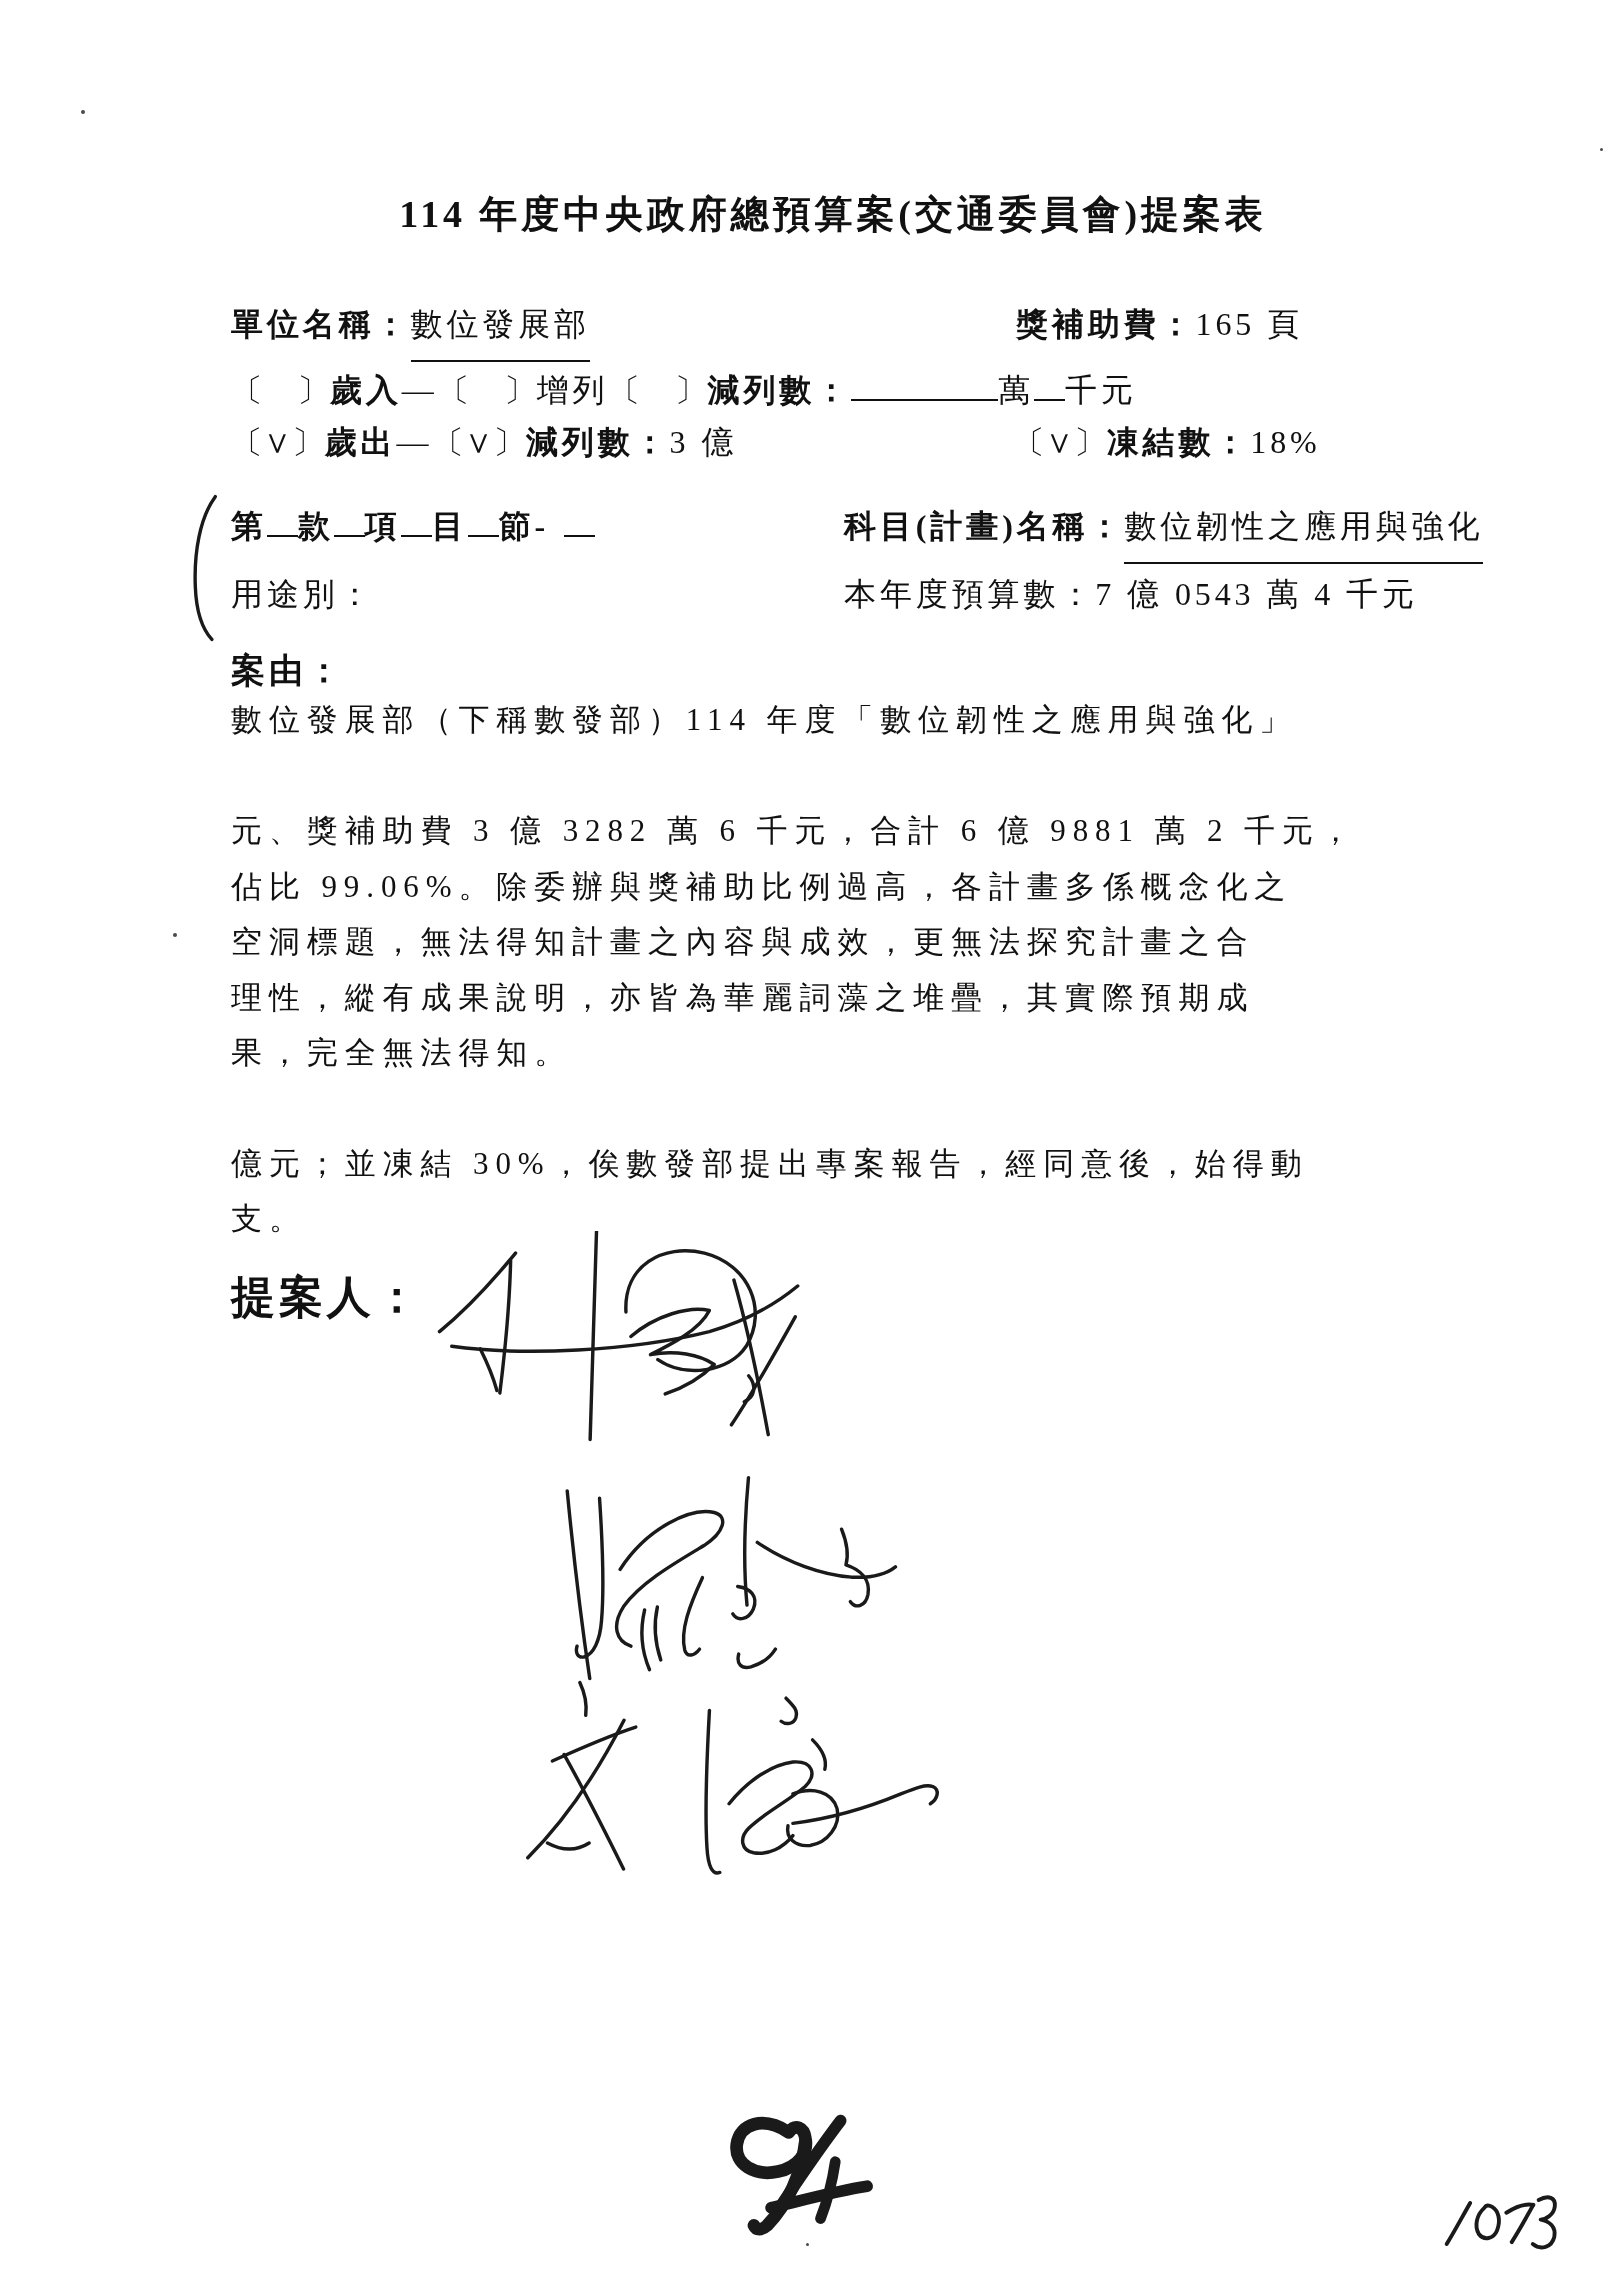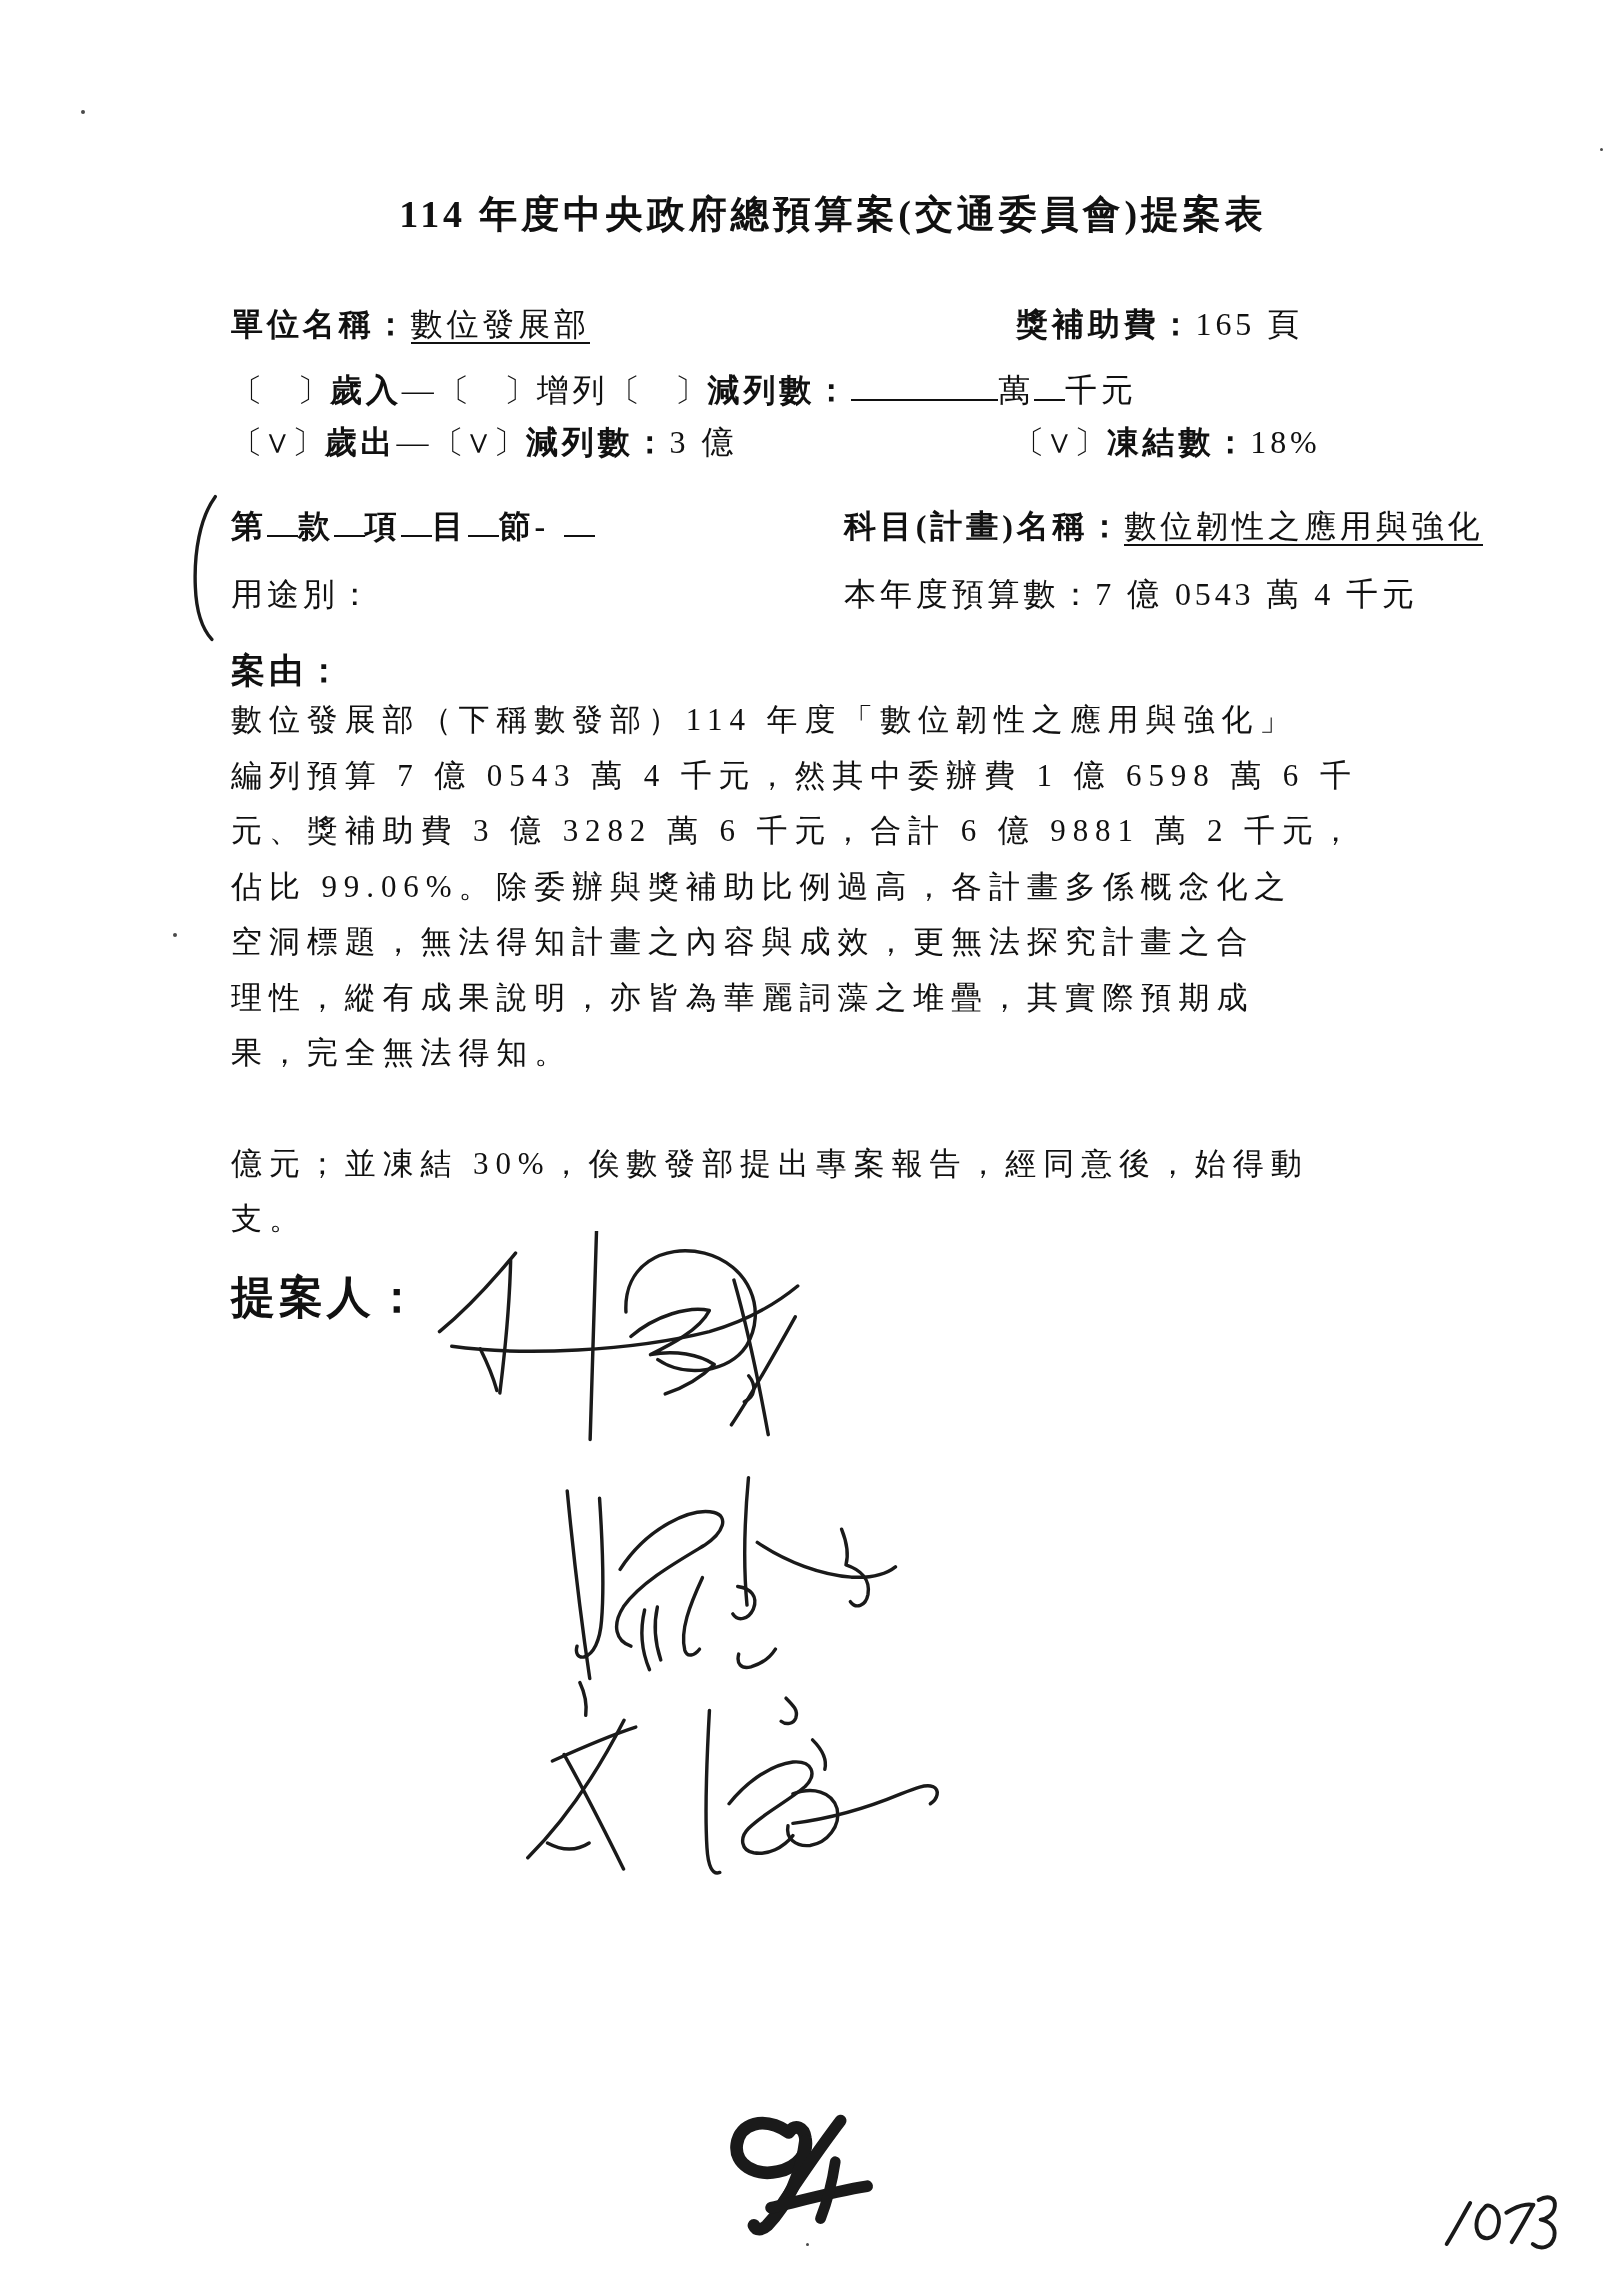--- a/index.html
+++ b/index.html
@@ -5,21 +5,21 @@
   html,body{margin:0;padding:0;background:#ffffff;}
   .page{
     position:relative;width:1624px;height:2295px;background:#ffffff;
     font-family:"Liberation Serif", serif;color:#111;overflow:hidden;
   }
   .abs{position:absolute;}
   .t{font-size:31px;letter-spacing:6.9px;white-space:nowrap;line-height:1.2;}
   .meta{font-size:32px;letter-spacing:3.9px;white-space:nowrap;}
   .b{font-weight:bold;}
   .title{font-size:38px;font-weight:bold;letter-spacing:3.9px;text-align:center;white-space:nowrap;padding-left:42px;}
-  .u{border-bottom:2.5px solid #111;padding-bottom:0;}
+  .u{border-bottom:2.5px solid #111;padding-bottom:18px;}
   .blank{display:inline-block;border-bottom:2.5px solid #111;height:28.4px;vertical-align:baseline;}
   .w300{width:147px;}
   .w64{width:31px;}
   .sig path, .mark path{fill:none;stroke:#1a1a1a;stroke-linecap:round;stroke-linejoin:round;}
   .dot{position:absolute;background:#4a4a4a;border-radius:50%;}
   .chk{letter-spacing:1px;}
 </style>
 </head>
 <body>
 
@@ -65,21 +65,20 @@
   <div class="abs" style="left:231px;top:573px;width:1354px;">
     <span class="meta">用途別：</span>
     <span class="abs meta" style="left:613px;top:0;">
       <span>本年度預算數：</span><span>7 億 0543 萬 4 千元</span>
     </span>
   </div>
 
   <div class="abs meta b" style="left:231px;top:648px;font-size:34px;">案由：</div>
 
   <div class="abs t" style="left:231px;top:701px;">數位發展部（下稱數發部）114 年度「數位韌性之應用與強化」</div>
-  <div class="abs t" style="left:231px;top:757px;">編列預算 7 億 0543 萬 4 千元，然其中委辦費 1 億 6598 萬 6 千</div>
   <div class="abs t" style="left:231px;top:812px;">元、獎補助費 3 億 3282 萬 6 千元，合計 6 億 9881 萬 2 千元，</div>
   <div class="abs t" style="left:231px;top:868px;">佔比 99.06%。除委辦與獎補助比例過高，各計畫多係概念化之</div>
   <div class="abs t" style="left:231px;top:923px;">空洞標題，無法得知計畫之內容與成效，更無法探究計畫之合</div>
   <div class="abs t" style="left:231px;top:979px;">理性，縱有成果說明，亦皆為華麗詞藻之堆疊，其實際預期成</div>
   <div class="abs t" style="left:231px;top:1034px;">果，完全無法得知。</div>
   <div class="abs t" style="left:231px;top:1145px;">億元；並凍結 30%，俟數發部提出專案報告，經同意後，始得動</div>
   <div class="abs t" style="left:231px;top:1200px;">支。</div>
 
   <div class="abs meta b" style="left:231px;top:1268px;font-size:44px;">提案人：</div>
 

